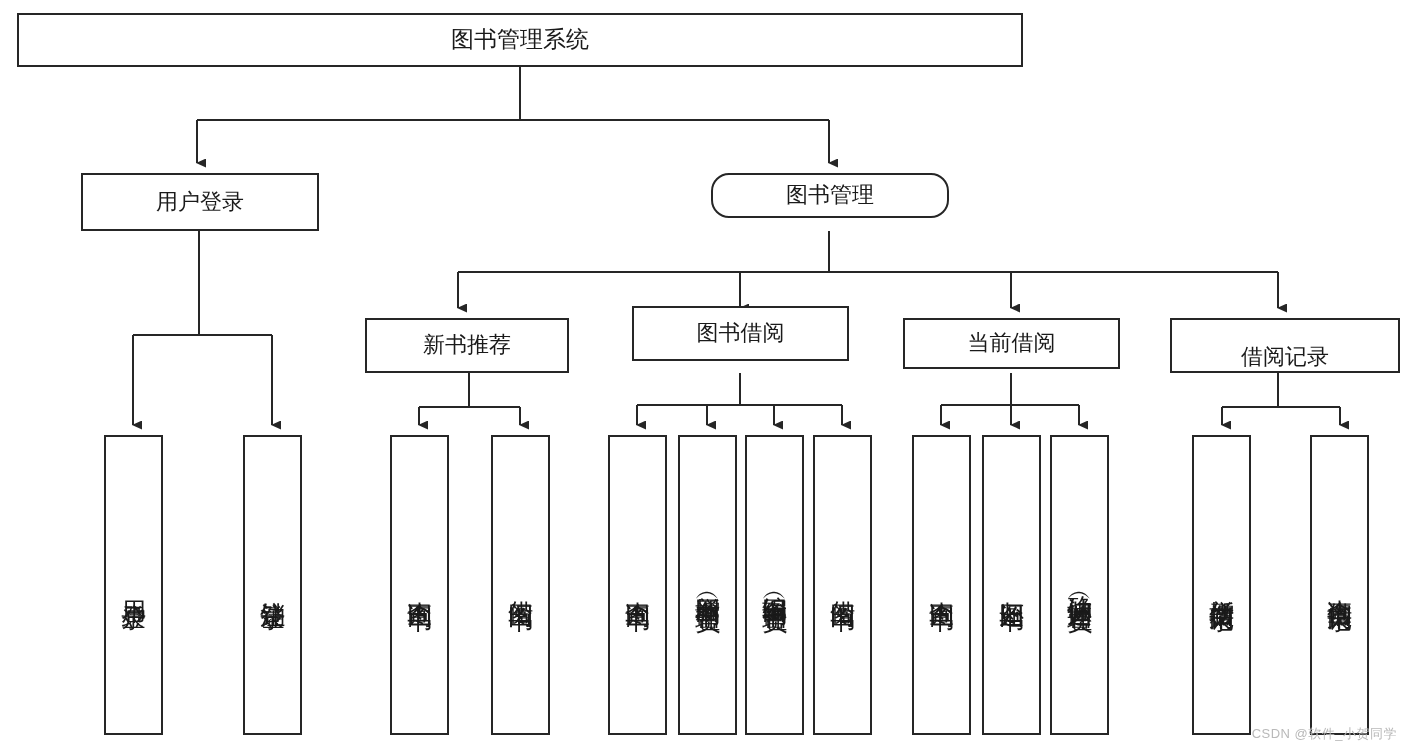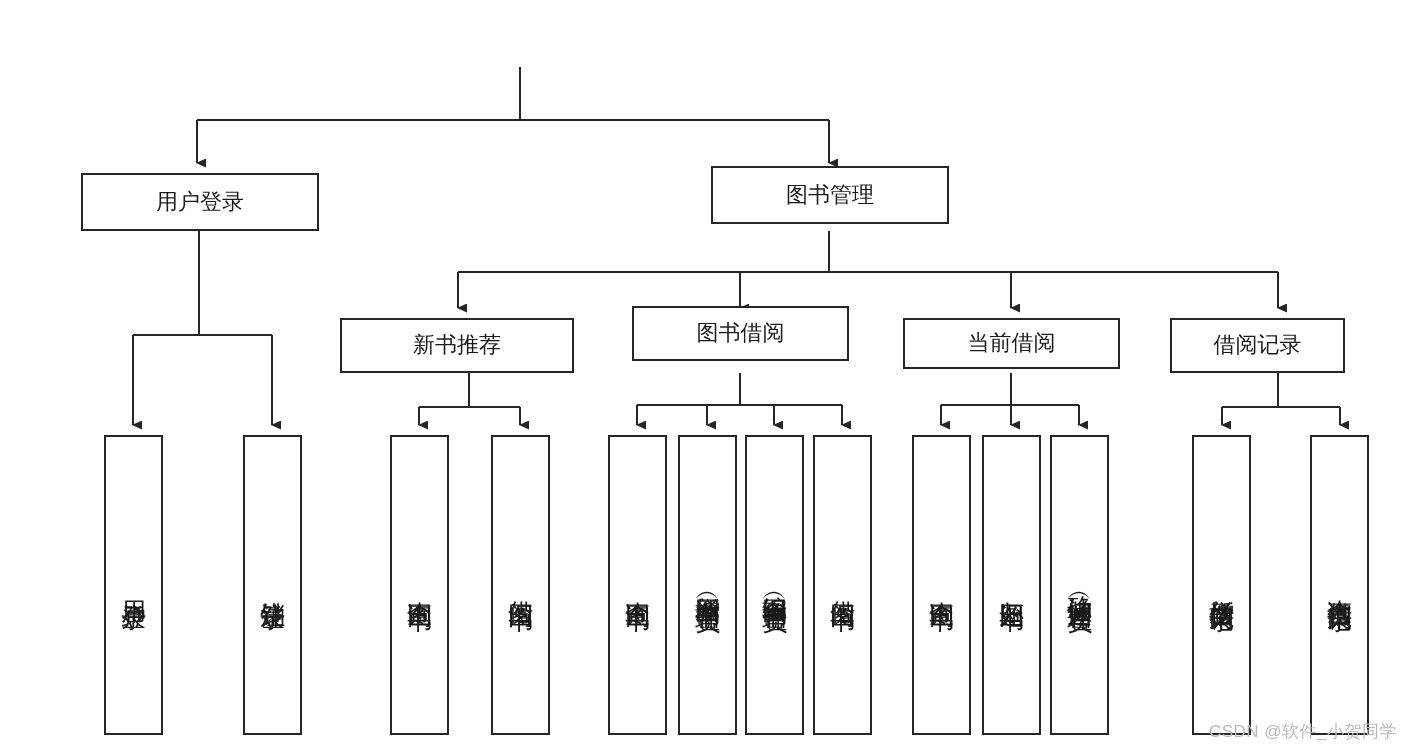--- a/index.html
+++ b/index.html
@@ -60,21 +60,21 @@
     font-size: 25px;
     line-height: 1.02;
     letter-spacing: 2px;
     white-space: nowrap;
     max-height: 100%;
   }
   .watermark {
     position: absolute;
     right: 8px;
     bottom: 4px;
-    font-size: 17px;
+    font-size: 13px;
     color: #b9b9b9;
     letter-spacing: 0.5px;
     white-space: nowrap;
     user-select: none;
   }
 </style>
 </head>
 <body>
 
 <div id="canvas">
@@ -122,38 +122,41 @@
       <path d="M1011,405 L1011,425" marker-end="url(#arrow)"></path>
       <path d="M1079,405 L1079,425" marker-end="url(#arrow)"></path>
 
       <path d="M1278,373 L1278,407"></path>
       <path d="M1222,407 L1340,407"></path>
       <path d="M1222,407 L1222,425" marker-end="url(#arrow)"></path>
       <path d="M1340,407 L1340,425" marker-end="url(#arrow)"></path>
     </g>
   </svg>
 
+  <div class="node horiz root" style="left:17px; top:13px; width:1006px; height:54px;">
+    <span class="label">图书管理系统</span>
+  </div>
 
   <div class="node horiz" style="left:81px; top:173px; width:238px; height:58px;">
     <span class="label">用户登录</span>
   </div>
-  <div class="node horiz" style="left:711px; top:166px; width:238px; height:58px;">
+  <div class="node horiz" style="left:711px; top:173px; width:238px; height:45px;border-radius:18px;">
     <span class="label">图书管理</span>
   </div>
 
-  <div class="node horiz" style="left:340px; top:318px; width:234px; height:55px;">
+  <div class="node horiz" style="left:365px; top:318px; width:204px; height:55px;">
     <span class="label">新书推荐</span>
   </div>
   <div class="node horiz" style="left:632px; top:306px; width:217px; height:55px;">
     <span class="label">图书借阅</span>
   </div>
   <div class="node horiz" style="left:903px; top:318px; width:217px; height:51px;">
     <span class="label">当前借阅</span>
   </div>
-  <div class="node horiz" style="left:1170px; top:318px; width:175px; height:55px;">
+  <div class="node horiz" style="left:1170px; top:318px; width:230px; height:55px;align-items:flex-end;">
     <span class="label">借阅记录</span>
   </div>
 
   <div class="node vert" style="left:104px; top:435px; width:59px; height:300px;">
     <span class="label">用户登录</span>
   </div>
   <div class="node vert" style="left:243px; top:435px; width:59px; height:300px;">
     <span class="label">注销登录</span>
   </div>
 

